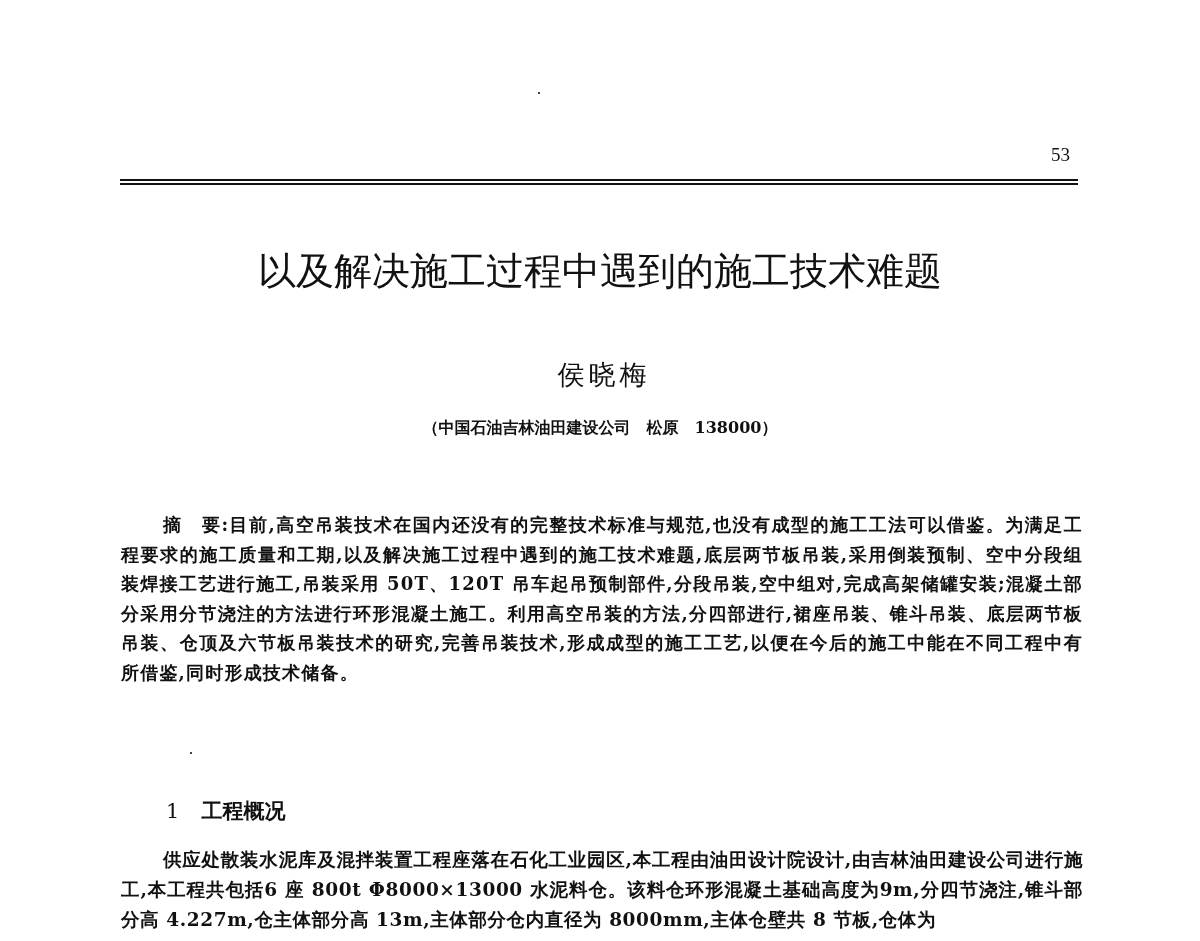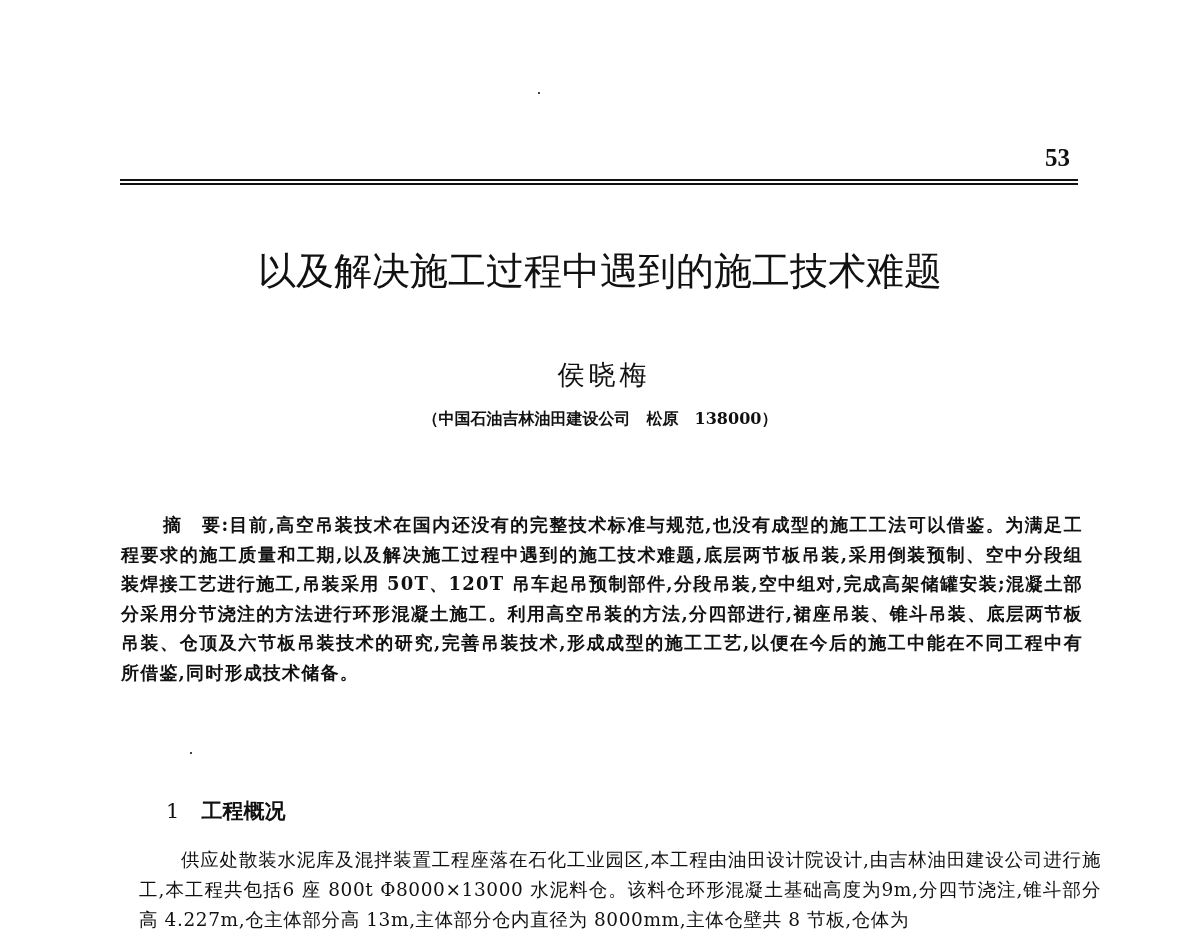--- a/index.html
+++ b/index.html
@@ -1,40 +1,40 @@
 <!DOCTYPE html>
 <html><head>
   <meta charset="utf-8">
   <style>
     html, body { margin: 0; padding: 0; background: #ffffff; }
     body { width: 1200px; height: 941px; position: relative; overflow: hidden;
       font-family: "DejaVu Serif", "Liberation Serif", serif; color: #111; }
     .running-head { position: absolute; left: 120px; top: 142px; width: 958px; height: 30px; }
     .running-title { position: absolute; left: 0; right: 0; top: 0; text-align: center;
       font-size: 20px; font-weight: bold; letter-spacing: 0px; }
-    .page-num { position: absolute; right: 8px; top: 2px; font-size: 25px; font-weight: bold;
+    .page-num { position: absolute; right: 8px; top: 2px; font-size: 19px; font-weight: normal;
       font-family: "Liberation Serif", serif; }
     .rule1 { position: absolute; left: 120px; top: 179px; width: 958px; height: 2px; background: #111; }
     .rule2 { position: absolute; left: 120px; top: 183px; width: 958px; height: 2px; background: #111; }
     .title { position: absolute; left: 0; width: 1200px; top: 246px; text-align: center;
       font-size: 38px; font-weight: normal; letter-spacing: 0px; }
     .author { position: absolute; left: 4px; width: 1200px; top: 357px; text-align: center;
       font-size: 27px; letter-spacing: 4px; }
-    .affil { position: absolute; left: 0; width: 1200px; top: 409px; text-align: center;
+    .affil { position: absolute; left: 0; width: 1200px; top: 418px; text-align: center;
       font-size: 16px; font-weight: bold; }
     .abstract { position: absolute; left: 121px; top: 510px; width: 962px;
       font-size: 18px; line-height: 29.5px; font-weight: bold; text-align: justify; letter-spacing: 1.2px; }
     .abstract p { margin: 0; }
     .indent { text-indent: 42px; }
     .kw-line { padding-left: 42px; }
     .label { font-weight: 700; }
     .section { position: absolute; left: 121px; top: 797px; font-size: 21px; font-weight: bold; margin-left: 45px; }
     .section .num { font-weight: normal; margin-right: 22px; }
-    .body { position: absolute; left: 139px; top: 845px; width: 962px;
-      font-size: 18.5px; line-height: 30px; font-weight: normal; text-align: justify; letter-spacing: 0.6px; }
+    .body { position: absolute; left: 121px; top: 845px; width: 962px;
+      font-size: 18.5px; line-height: 30px; font-weight: bold; text-align: justify; letter-spacing: 0.6px; }
     .body p { margin: 0; }
     .speck { position: absolute; width: 2px; height: 2px; background: #444; }
   </style>
 </head>
 <body>
 
 <div class="speck" style="left:538px;top:92px;"></div>
 
 <div class="running-head">
   <div class="page-num">53</div>

